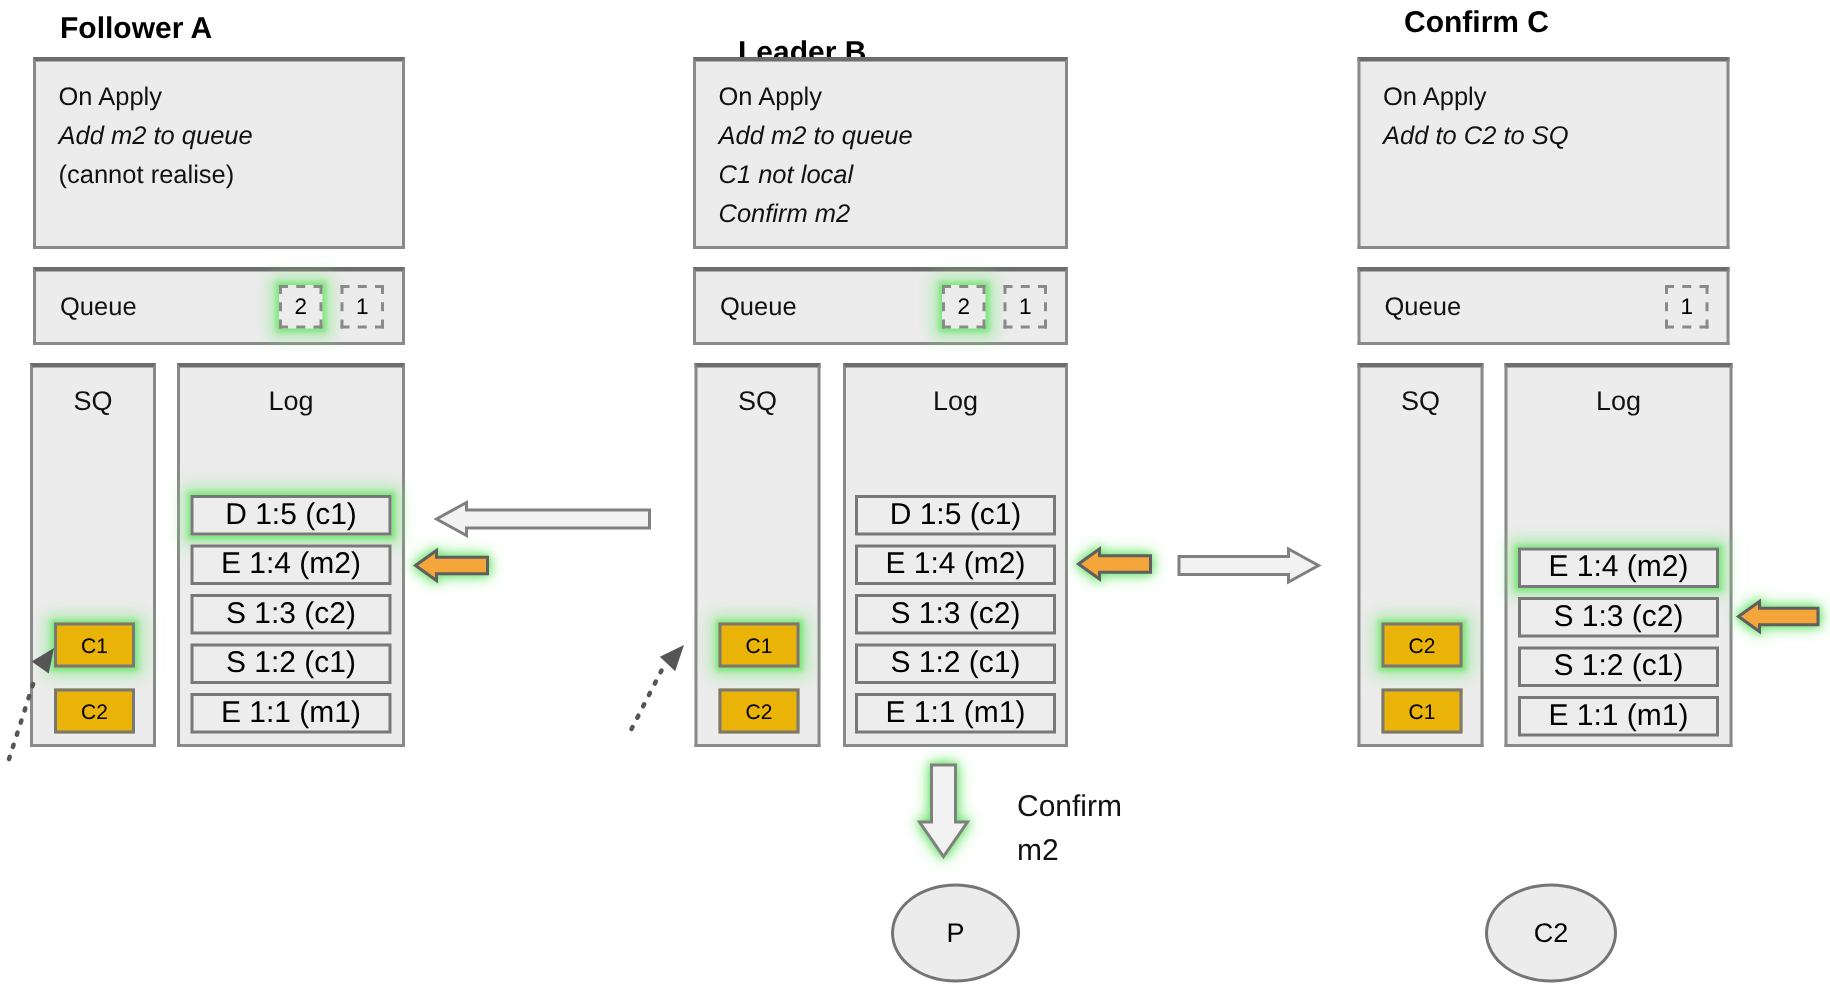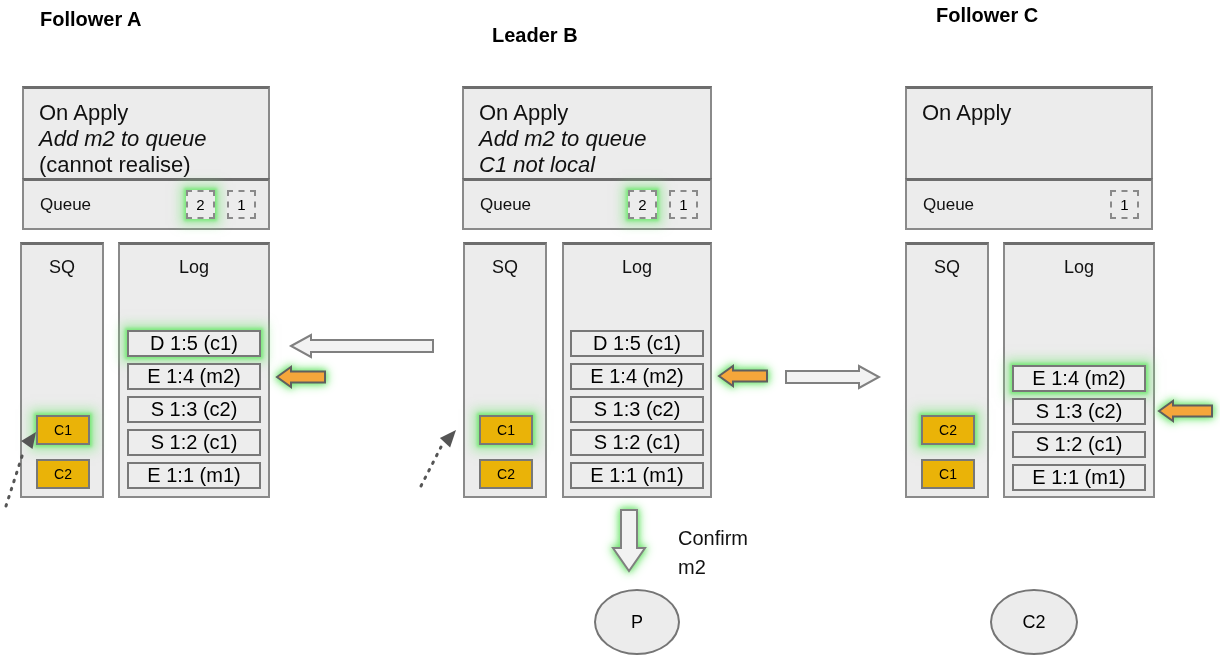--- a/index.html
+++ b/index.html
@@ -6,21 +6,21 @@
   #canvas{
     position:relative;width:1220px;height:667px;overflow:hidden;
     font-family:"Liberation Sans",sans-serif;color:#111;background:#fff;padding-left:34px;
   }
   .abs{position:absolute;}
   .node-title{font-size:20px;font-weight:bold;color:#000;white-space:nowrap;}
   .box{
     position:absolute;box-sizing:border-box;background:#ececec;
     border:2px solid #8a8a8a;border-top:3px solid #6d6d6d;
   }
-  .onapply{padding:11px 15px;font-size:22px;line-height:26px;margin-top:48px;}
+  .onapply{padding:11px 15px;font-size:17px;line-height:26px;}
   .onapply .line{white-space:nowrap;}
   .it{font-style:italic;}
   .queue-label{position:absolute;left:16px;top:0;height:100%;display:flex;align-items:center;font-size:17px;}
   .queue-items{position:absolute;right:12px;top:9px;display:flex;gap:12px;}
   .queue-item{
     box-sizing:border-box;width:29px;height:29px;background:#ececec;
     border:2px dashed #8a8a8a;display:flex;align-items:center;justify-content:center;
     font-size:15px;color:#000;
   }
   .panel-label{position:absolute;top:12px;left:0;width:100%;text-align:center;font-size:18px;}
@@ -138,24 +138,25 @@
     <div class="panel-label">Log</div>
     <div class="log-entries">
       <div class="log-entry">D 1:5 (c1)</div>
       <div class="log-entry">E 1:4 (m2)</div>
       <div class="log-entry">S 1:3 (c2)</div>
       <div class="log-entry">S 1:2 (c1)</div>
       <div class="log-entry">E 1:1 (m1)</div>
     </div>
   </div>
 
-  <div class="abs node-title title-c">Follower C</div>
+  <div class="abs node-title title-c">Confirm C</div>
 
   <div class="box onapply onapply-c">
     <div class="line">On Apply</div>
+    <div class="line it">Add to C2 to SQ</div>
   </div>
 
   <div class="box queue-c">
     <div class="queue-label">Queue</div>
     <div class="queue-items">
       <div class="queue-item">1</div>
     </div>
   </div>
 
   <div class="box sq-c">

